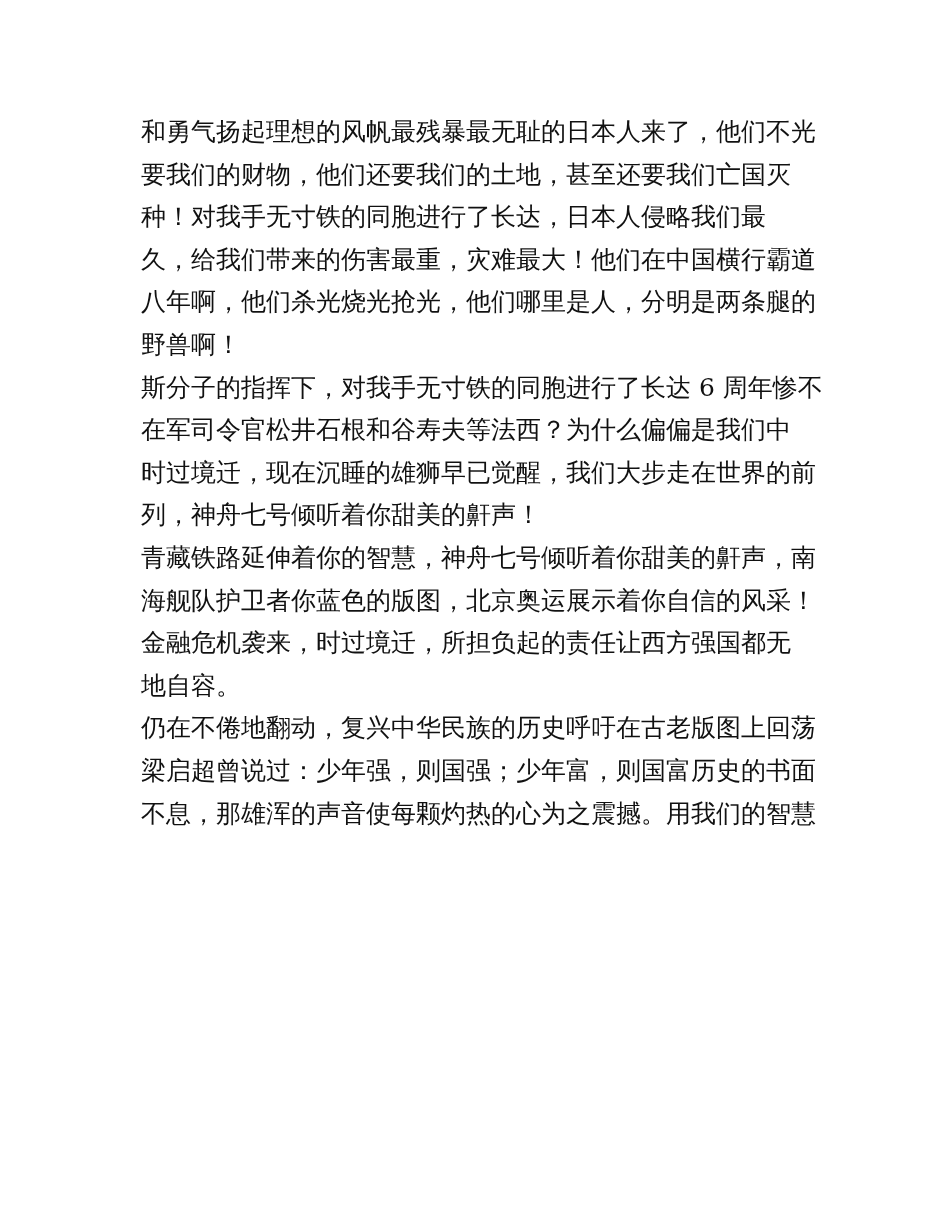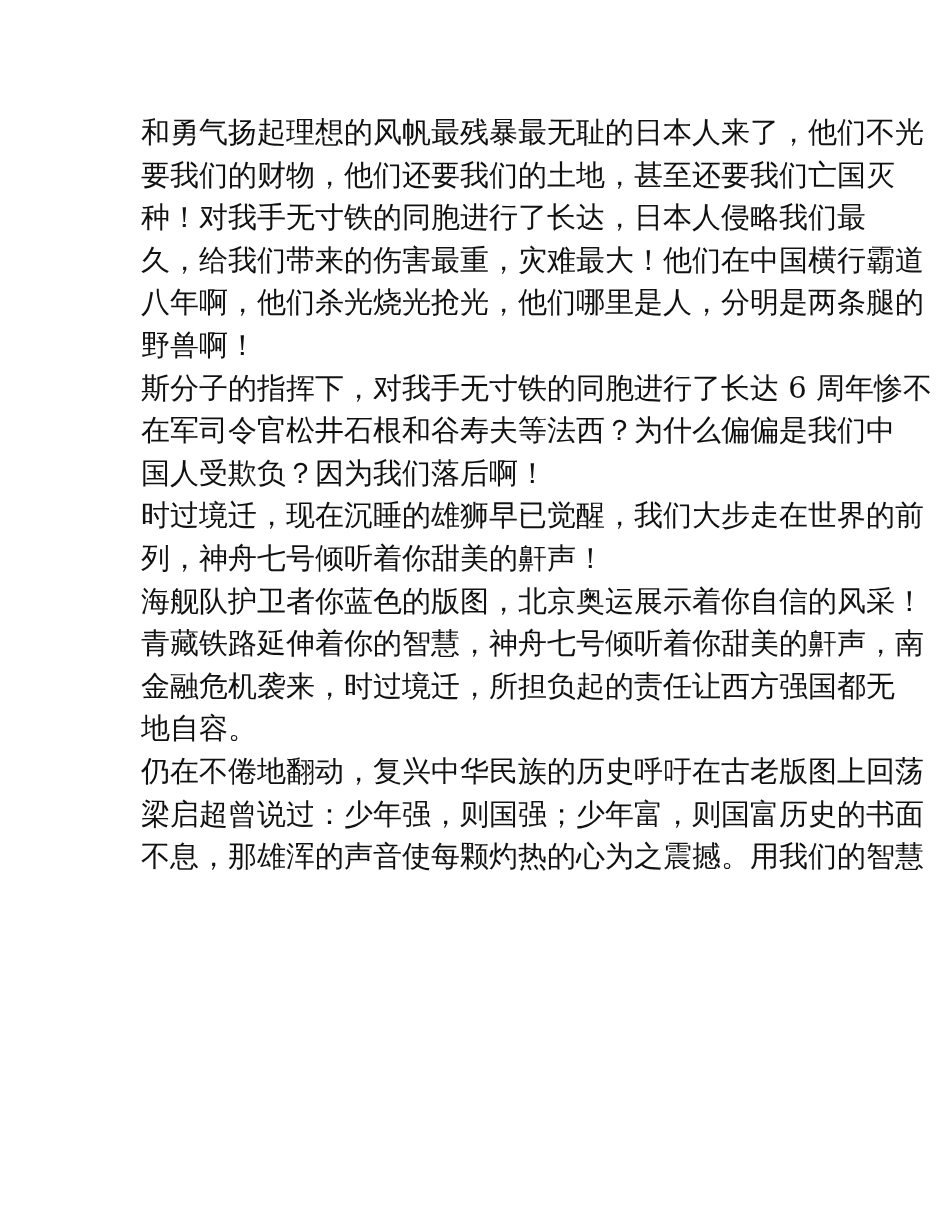--- a/index.html
+++ b/index.html
@@ -24,21 +24,21 @@
       position: absolute;
       left: 141px;
       top: 111px;
       width: 680px;
     }
     .line {
       display: block;
       height: 42.6px;
       line-height: 42.6px;
       font-family: "DejaVu Serif", "Liberation Serif", serif;
-      font-size: 29px;
+      font-size: 25px;
       color: #111111;
       white-space: nowrap;
       letter-spacing: 0px;
     }
   </style>
 </head>
 <body>
 
 <div class="page">
   <div class="content">
@@ -51,31 +51,30 @@
       <span class="line">八年啊，他们杀光烧光抢光，他们哪里是人，分明是两条腿的</span>
       <span class="line">野兽啊！</span>
     </div>
 
     <div>
       <span class="line">斯分子的指挥下，对我手无寸铁的同胞进行了长达 6 周年惨不</span>
     </div>
 
     <div>
       <span class="line">在军司令官松井石根和谷寿夫等法西？为什么偏偏是我们中</span>
-      <span class="line">国人受欺负？因为我们落后啊！</span>
     </div>
 
     <div>
       <span class="line">时过境迁，现在沉睡的雄狮早已觉醒，我们大步走在世界的前</span>
       <span class="line">列，神舟七号倾听着你甜美的鼾声！</span>
     </div>
 
     <div>
+      <span class="line">青藏铁路延伸着你的智慧，神舟七号倾听着你甜美的鼾声，南</span>
       <span class="line">海舰队护卫者你蓝色的版图，北京奥运展示着你自信的风采！</span>
-      <span class="line">青藏铁路延伸着你的智慧，神舟七号倾听着你甜美的鼾声，南</span>
       <span class="line">金融危机袭来，时过境迁，所担负起的责任让西方强国都无</span>
       <span class="line">地自容。</span>
     </div>
 
     <div>
       <span class="line">仍在不倦地翻动，复兴中华民族的历史呼吁在古老版图上回荡</span>
       <span class="line">梁启超曾说过：少年强，则国强；少年富，则国富历史的书面</span>
       <span class="line">不息，那雄浑的声音使每颗灼热的心为之震撼。用我们的智慧</span>
     </div>
 

